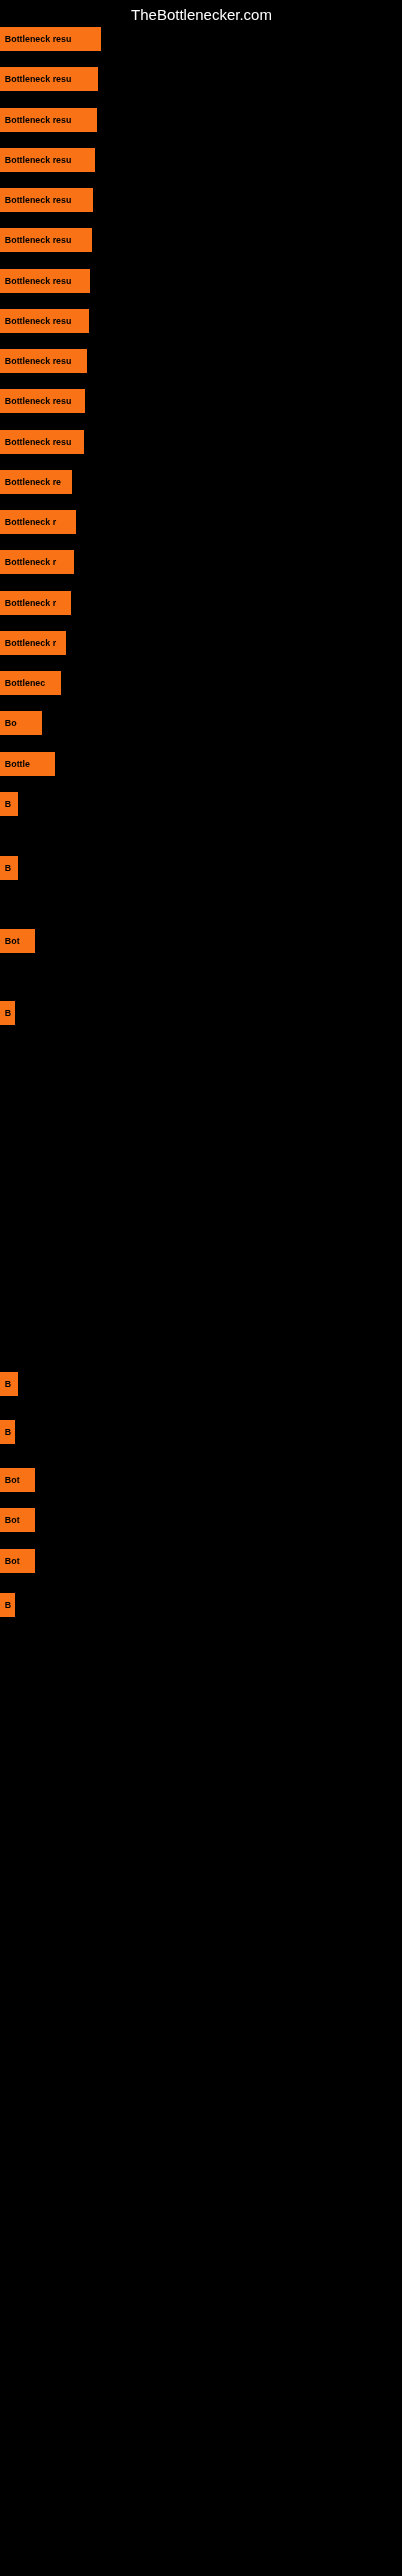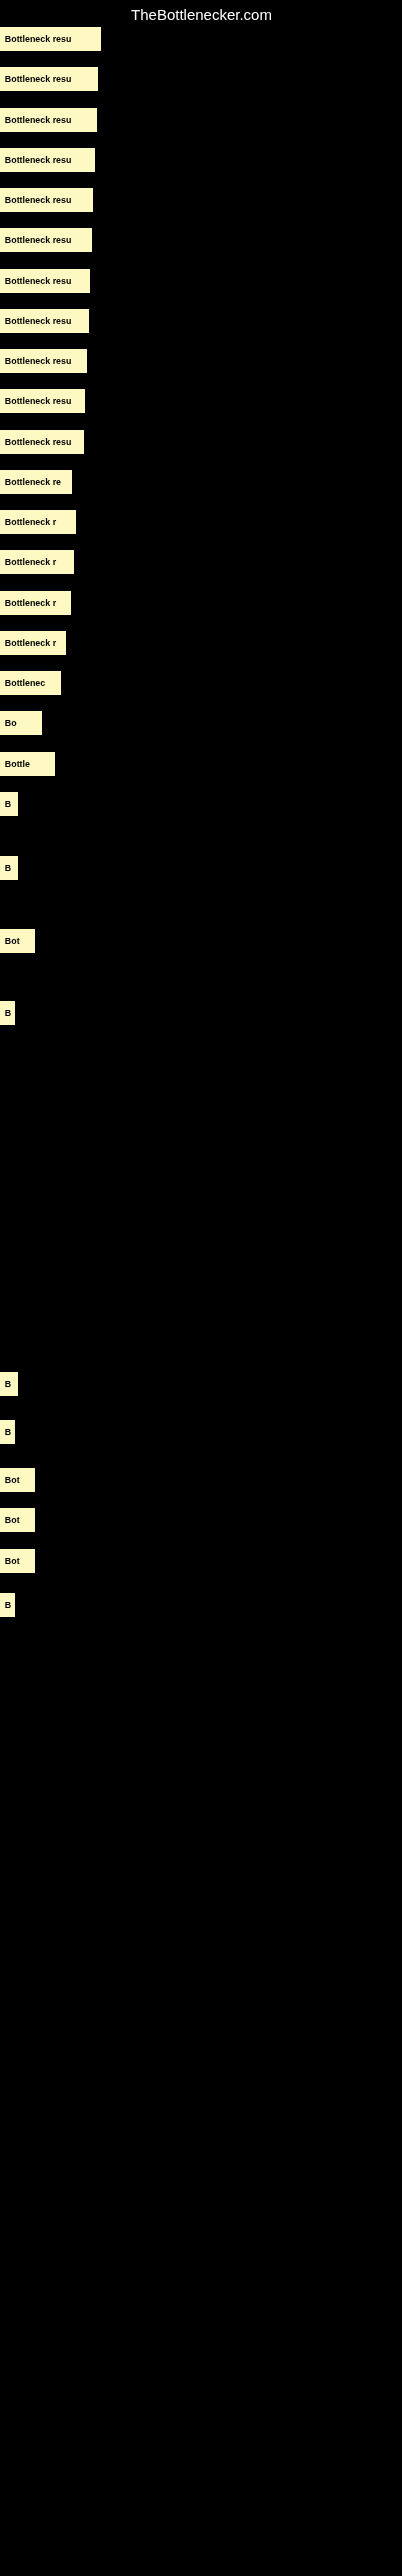--- a/index.html
+++ b/index.html
@@ -25,21 +25,21 @@
       right: 0;
     }
     .bar-container {
       position: absolute;
       left: 0;
       height: 29px;
       display: flex;
       align-items: center;
     }
     .bar-label {
-      background-color: #fef9c3;
+      background-color: #f97316;
       color: #000000;
       font-size: 8.9px;
       font-weight: bold;
       padding: 3.2px 4.8px;
       white-space: nowrap;
       height: 24px;
       display: flex;
       align-items: center;
       overflow: hidden;
     }

